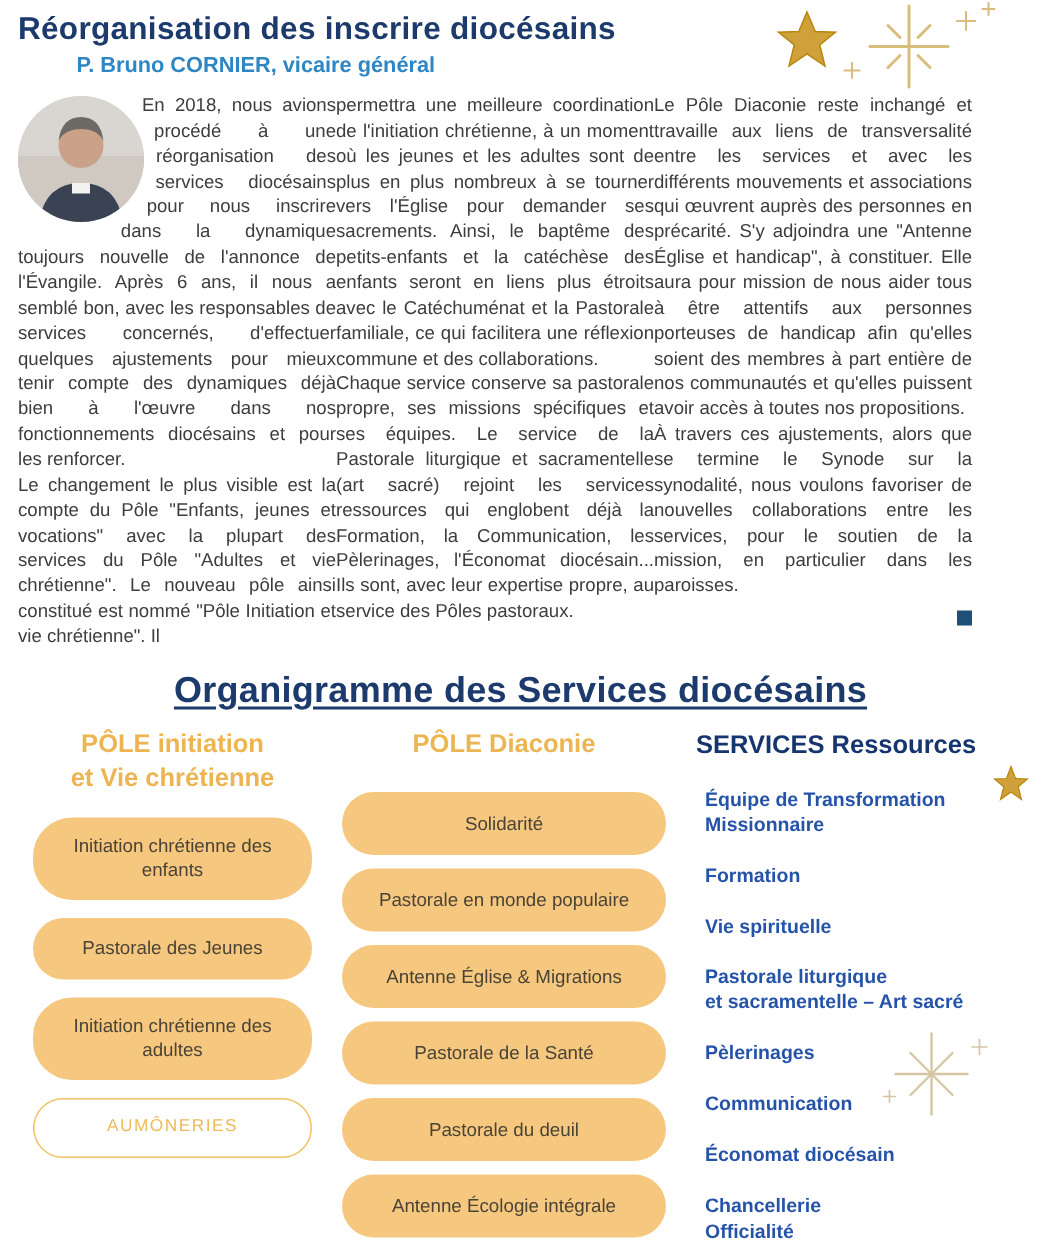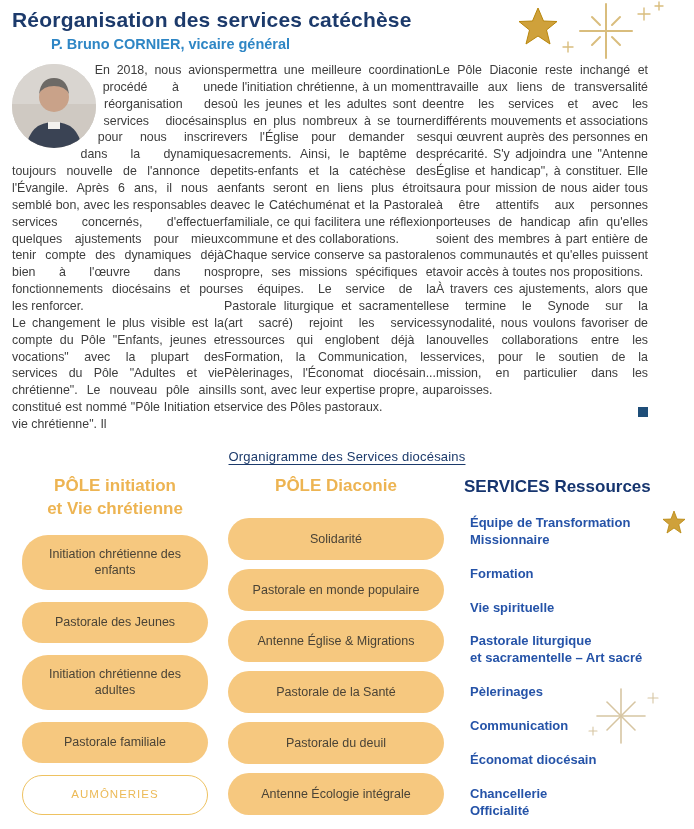--- a/index.html
+++ b/index.html
@@ -29,21 +29,21 @@
     float:left; width:84px; height:84px; border-radius:50%;
     margin:2px 9px 3px 0; shape-outside:circle(50% at 50% 50%);
     overflow:hidden; background:#d9d5d0;
   }
   .portrait svg { display:block; width:100%; height:100%; }
   .endmark-row { text-align:right; margin-top:6px; }
   .endmark { display:inline-block; width:10px; height:10px; background:#1f4e79; }
   
   .org-heading-wrap { text-align:center; margin-top:14px; }
   .org-heading {
-    display:inline-block; font-size:13px; font-weight:normal; color:#1c3a6b;
+    display:inline-block; font-size:24px; font-weight:bold; color:#1c3a6b;
     text-decoration:underline; text-underline-offset:3px; letter-spacing:.2px;
   }
   .chart { display:flex; padding:10px 10px 0 16px; }
   .chart-col1 { width:198px; }
   .chart-col2 { width:216px; margin-left:14px; }
   .chart-col3 { flex:1; margin-left:16px; padding-left:4px; }
   .pole-title {
     text-align:center; font-weight:bold; font-size:17px; color:#edb452;
     line-height:1.35; margin-bottom:14px; white-space:pre-line;
   }
@@ -72,21 +72,21 @@
   
   .star-right { position:absolute; top:510px; right:8px; width:24px; height:24px; }
   .sparkle-mid { position:absolute; top:685px; left:585px; width:78px; height:62px; opacity:.75; }
 </style>
 </head>
 <body>
 
 <div class="page">
 
   <div class="header">
-    <div class="page-title">Réorganisation des services catéchèse</div>
+    <div class="page-title">Réorganisation des inscrire diocésains</div>
     <div class="page-subtitle">P. Bruno CORNIER, vicaire général</div>
   </div>
 
   <div class="stars-top">
     <svg viewBox="0 0 150 62" width="150" height="62">
       <g stroke="#d9bd7d" stroke-width="2" stroke-linecap="round">
         <line x1="90" y1="4" x2="90" y2="58"></line>
         <line x1="64" y1="31" x2="116" y2="31"></line>
         <line x1="76" y1="17" x2="84" y2="25"></line>
         <line x1="96" y1="37" x2="104" y2="45"></line>
@@ -136,21 +136,20 @@
   </div>
 
   <div class="chart">
 
     <div class="chart-col1">
       <div class="pole-title">PÔLE initiation
 et Vie chrétienne</div>
       <div class="pill twoline">Initiation chrétienne des enfants</div>
       <div class="pill">Pastorale des Jeunes</div>
       <div class="pill twoline">Initiation chrétienne des adultes</div>
-      <div class="pill">Pastorale familiale</div>
       <div class="pill outline">AUMÔNERIES</div>
     </div>
 
     <div class="chart-col2">
       <div class="pole-title pole2-title">PÔLE Diaconie</div>
       <div class="pill">Solidarité</div>
       <div class="pill">Pastorale en monde populaire</div>
       <div class="pill">Antenne Église &amp; Migrations</div>
       <div class="pill">Pastorale de la Santé</div>
       <div class="pill">Pastorale du deuil</div>

